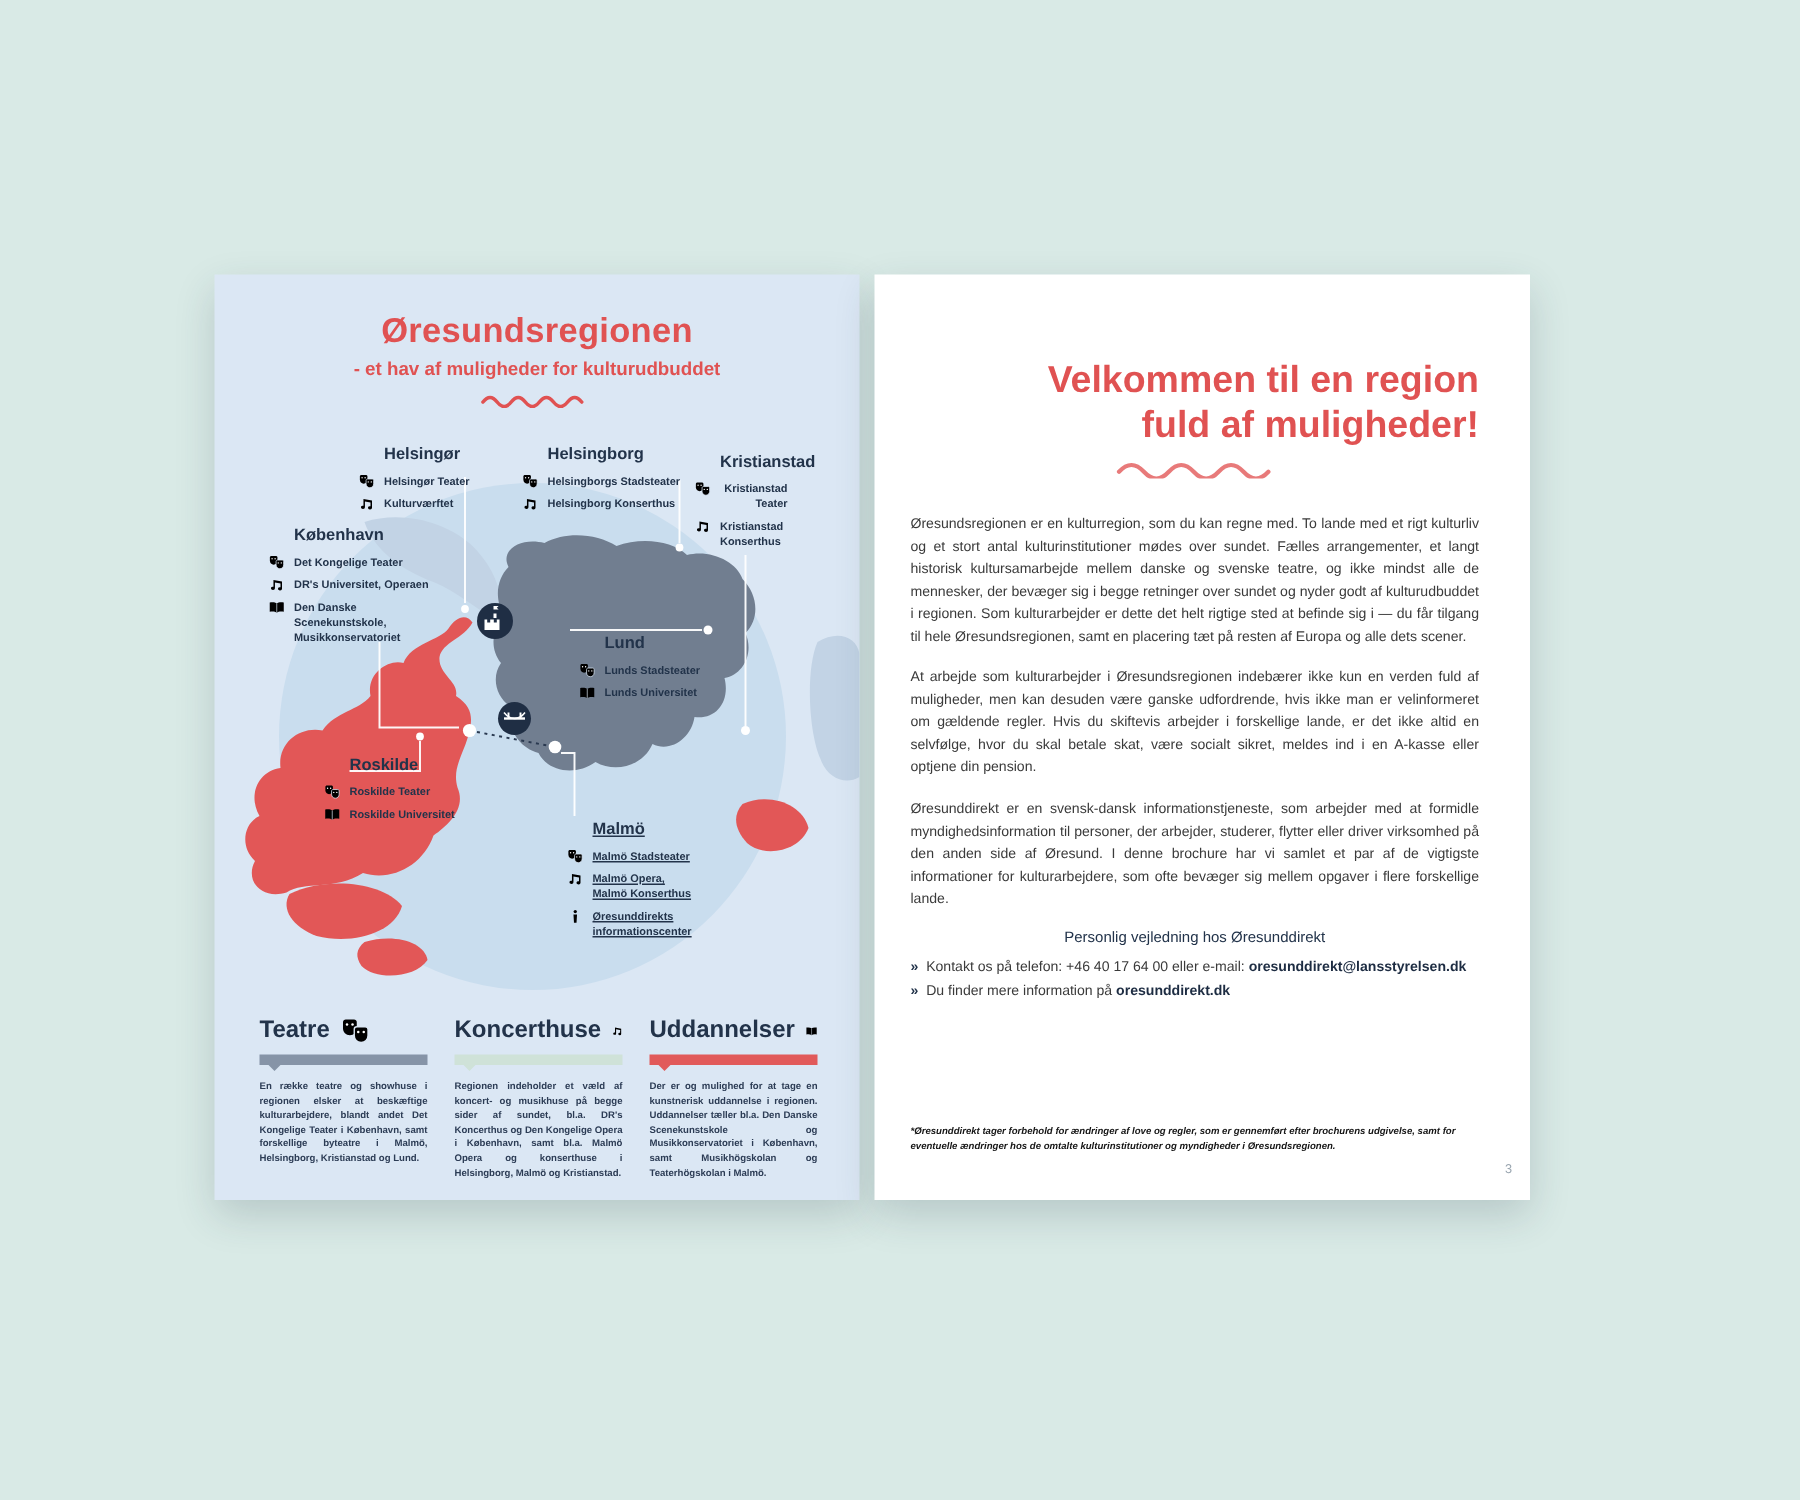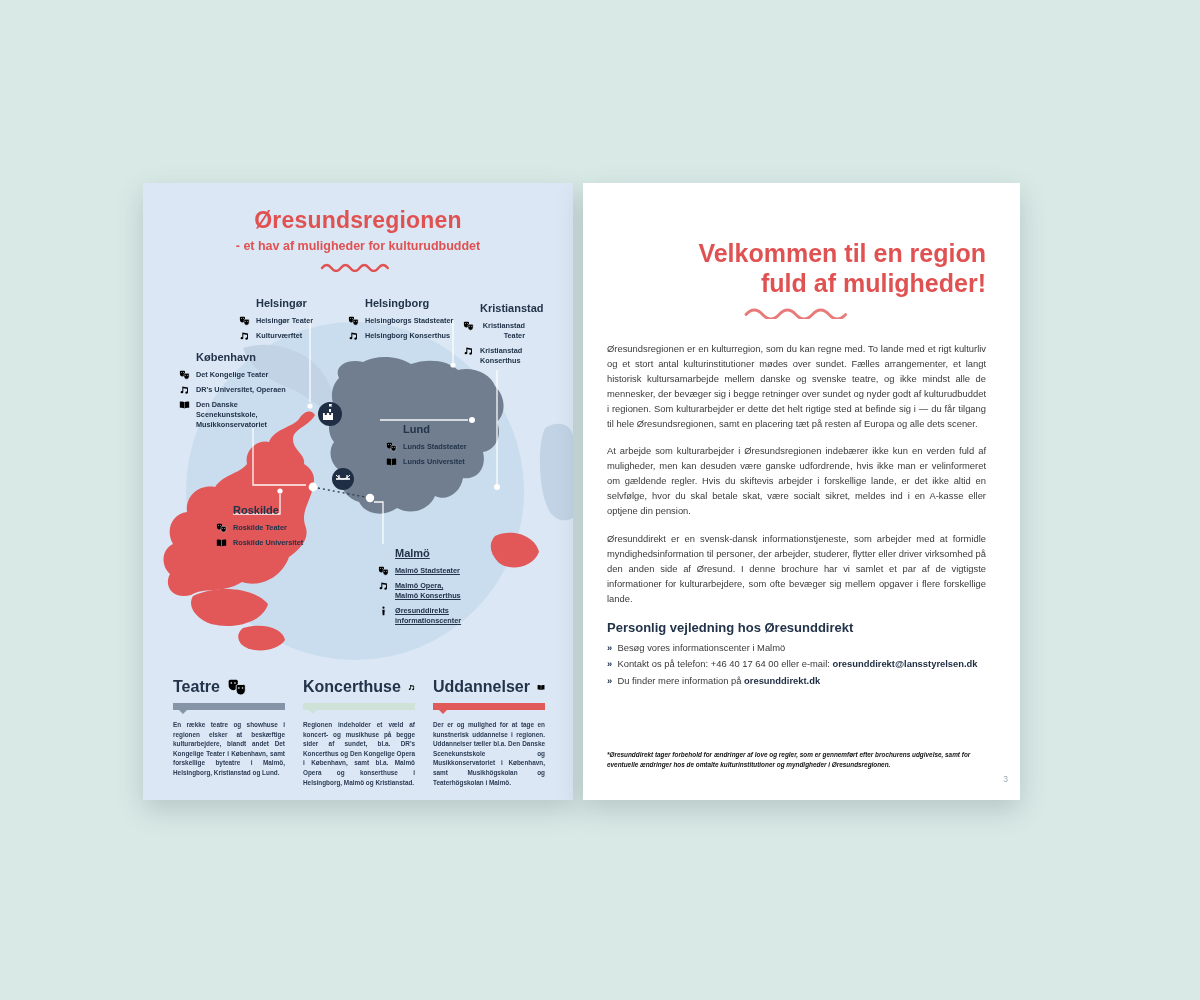--- a/index.html
+++ b/index.html
@@ -39,21 +39,21 @@
   .leg-bar.b1{background:#cfe2d8;}  .leg-bar.b1:after{border-top:4px solid #cfe2d8;}
   .leg-bar.b2{background:#e15a5a;}  .leg-bar.b2:after{border-top:4px solid #e15a5a;}
   .leg-text{font-size:6.4px;font-weight:700;line-height:1.5;text-align:justify;margin-top:10px;color:#2c3c55;}
 
   
   .rp-inner{position:absolute;left:24px;right:34px;top:0;bottom:0;}
   .rp-title{margin-top:56px;text-align:right;color:#e05252;font-size:25px;font-weight:700;line-height:1.18;}
   .rp-body{margin-top:22px;font-size:9.4px;line-height:1.6;color:#3a3a3a;text-align:justify;}
   .rp-body p{margin:0 0 12px 0;}
   .contact{margin-top:14px;color:#22334a;}
-  .contact-head{font-size:13px;font-weight:700;margin-bottom:5px;}
+  .contact-head{font-size:10px;font-weight:400;margin-bottom:5px;text-align:center;}
   .contact ul{list-style:none;margin:0;padding:0;}
   .contact li{font-size:9.4px;line-height:1.75;color:#3a3a3a;}
   .contact li:before{content:"\00BB\00A0";color:#22334a;font-weight:700;}
   .contact li b{color:#1d2c42;}
   .footnote{position:absolute;left:0;right:6px;bottom:30px;font-size:6.4px;font-weight:700;font-style:italic;line-height:1.55;color:#141414;}
   .pagenum{position:absolute;right:12px;bottom:16px;font-size:8.5px;color:#9aa6b0;}
 </style>
 </head>
 <body>
 
@@ -308,23 +308,20 @@
     <div class="rp-body">
       <p>Øresundsregionen er en kulturregion, som du kan regne med. To lande med et rigt kulturliv og et stort antal kulturinstitutioner mødes over sundet. Fælles arrangementer, et langt historisk kultursamarbejde mellem danske og svenske teatre, og ikke mindst alle de mennesker, der bevæger sig i begge retninger over sundet og nyder godt af kulturudbuddet i regionen. Som kulturarbejder er dette det helt rigtige sted at befinde sig i — du får tilgang til hele Øresundsregionen, samt en placering tæt på resten af Europa og alle dets scener.</p>
       <p>At arbejde som kulturarbejder i Øresundsregionen indebærer ikke kun en verden fuld af muligheder, men kan desuden være ganske udfordrende, hvis ikke man er velinformeret om gældende regler. Hvis du skiftevis arbejder i forskellige lande, er det ikke altid en selvfølge, hvor du skal betale skat, være socialt sikret, meldes ind i en A-kasse eller optjene din pension.</p>
       <p>Øresunddirekt er en svensk-dansk informationstjeneste, som arbejder med at formidle myndighedsinformation til personer, der arbejder, studerer, flytter eller driver virksomhed på den anden side af Øresund. I denne brochure har vi samlet et par af de vigtigste informationer for kulturarbejdere, som ofte bevæger sig mellem opgaver i flere forskellige lande.</p>
     </div>
 
     <div class="contact">
       <div class="contact-head">Personlig vejledning hos Øresunddirekt</div>
       <ul>
         <li>
-          <span>Besøg vores informationscenter i Malmö</span><b></b>
-        </li>
-        <li>
           <span>Kontakt os på telefon: +46 40 17 64 00 eller e-mail: </span><b>oresunddirekt@lansstyrelsen.dk</b>
         </li>
         <li>
           <span>Du finder mere information på </span><b>oresunddirekt.dk</b>
         </li>
       </ul>
     </div>
 
     <div class="footnote">*Øresunddirekt tager forbehold for ændringer af love og regler, som er gennemført efter brochurens udgivelse, samt for eventuelle ændringer hos de omtalte kulturinstitutioner og myndigheder i Øresundsregionen.</div>
   </div>

